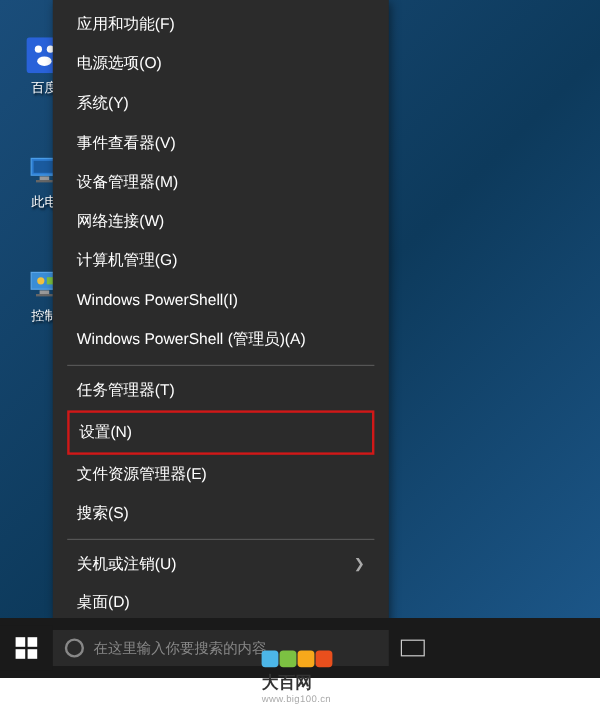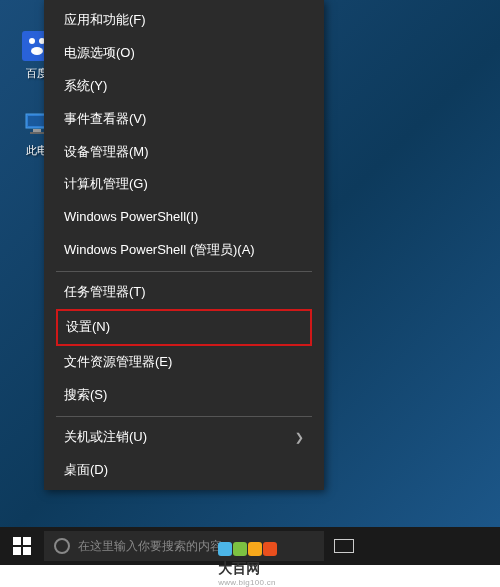--- a/index.html
+++ b/index.html
@@ -10,21 +10,21 @@
       font-family: "Microsoft YaHei", "Segoe UI", sans-serif;
       overflow: hidden;
       position: relative;
     }
     .desktop-icons {
       position: absolute;
       top: 30px;
       left: 12px;
       display: flex;
       flex-direction: column;
-      gap: 26px;
+      gap: 44px;
     }
     .desktop-icon {
       display: flex;
       flex-direction: column;
       align-items: center;
       width: 50px;
       color: white;
       font-size: 11px;
       text-align: center;
     }
@@ -74,21 +74,21 @@
     }
     .chevron {
       color: #aaa;
       font-size: 11px;
     }
     .taskbar {
       position: absolute;
       bottom: 22px;
       left: 0;
       width: 100%;
-      height: 38px;
+      height: 50px;
       background: #1a1a1a;
       display: flex;
       align-items: center;
     }
     .start-btn {
       width: 44px;
       height: 38px;
       display: flex;
       align-items: center;
       justify-content: center;
@@ -197,37 +197,52 @@
     <div class="icon-box">
       <svg width="30" height="30" viewBox="0 0 30 30">
           <rect x="4" y="6" width="22" height="14" fill="#2d7dd2" stroke="#4a9de8" stroke-width="1"></rect>
           <rect x="6" y="8" width="18" height="10" fill="#1a5a9e"></rect>
           <rect x="11" y="21" width="8" height="3" fill="#999"></rect>
           <rect x="8" y="24" width="14" height="2" fill="#666"></rect>
         </svg>
     </div>
     <span class="label">此电</span>
   </div>
+  <div class="desktop-icon">
+    <div class="icon-box">
+      <svg width="30" height="30" viewBox="0 0 30 30">
+          <rect x="4" y="6" width="22" height="14" fill="#3a8dd6" stroke="#5aa5e8" stroke-width="1"></rect>
+          <circle cx="12" cy="13" r="3" fill="#f0c040"></circle>
+          <rect x="17" y="10" width="6" height="6" fill="#7cc142"></rect>
+          <rect x="8" y="24" width="14" height="2" fill="#666"></rect>
+          <rect x="11" y="21" width="8" height="3" fill="#999"></rect>
+        </svg>
+    </div>
+    <span class="label">控制</span>
+  </div>
 </div>
 
 <div class="context-menu">
   <div class="menu-item">
       <span>应用和功能(F)</span>
     </div>
   <div class="menu-item">
       <span>电源选项(O)</span>
     </div>
   <div class="menu-item">
       <span>系统(Y)</span>
     </div>
   <div class="menu-item">
       <span>事件查看器(V)</span>
     </div>
   <div class="menu-item">
       <span>设备管理器(M)</span>
+    </div>
+  <div class="menu-item">
+      <span>网络连接(W)</span>
     </div>
   <div class="menu-item">
       <span>计算机管理(G)</span>
     </div>
   <div class="menu-item">
       <span>Windows PowerShell(I)</span>
     </div>
   <div class="menu-item">
       <span>Windows PowerShell (管理员)(A)</span>
     </div>

